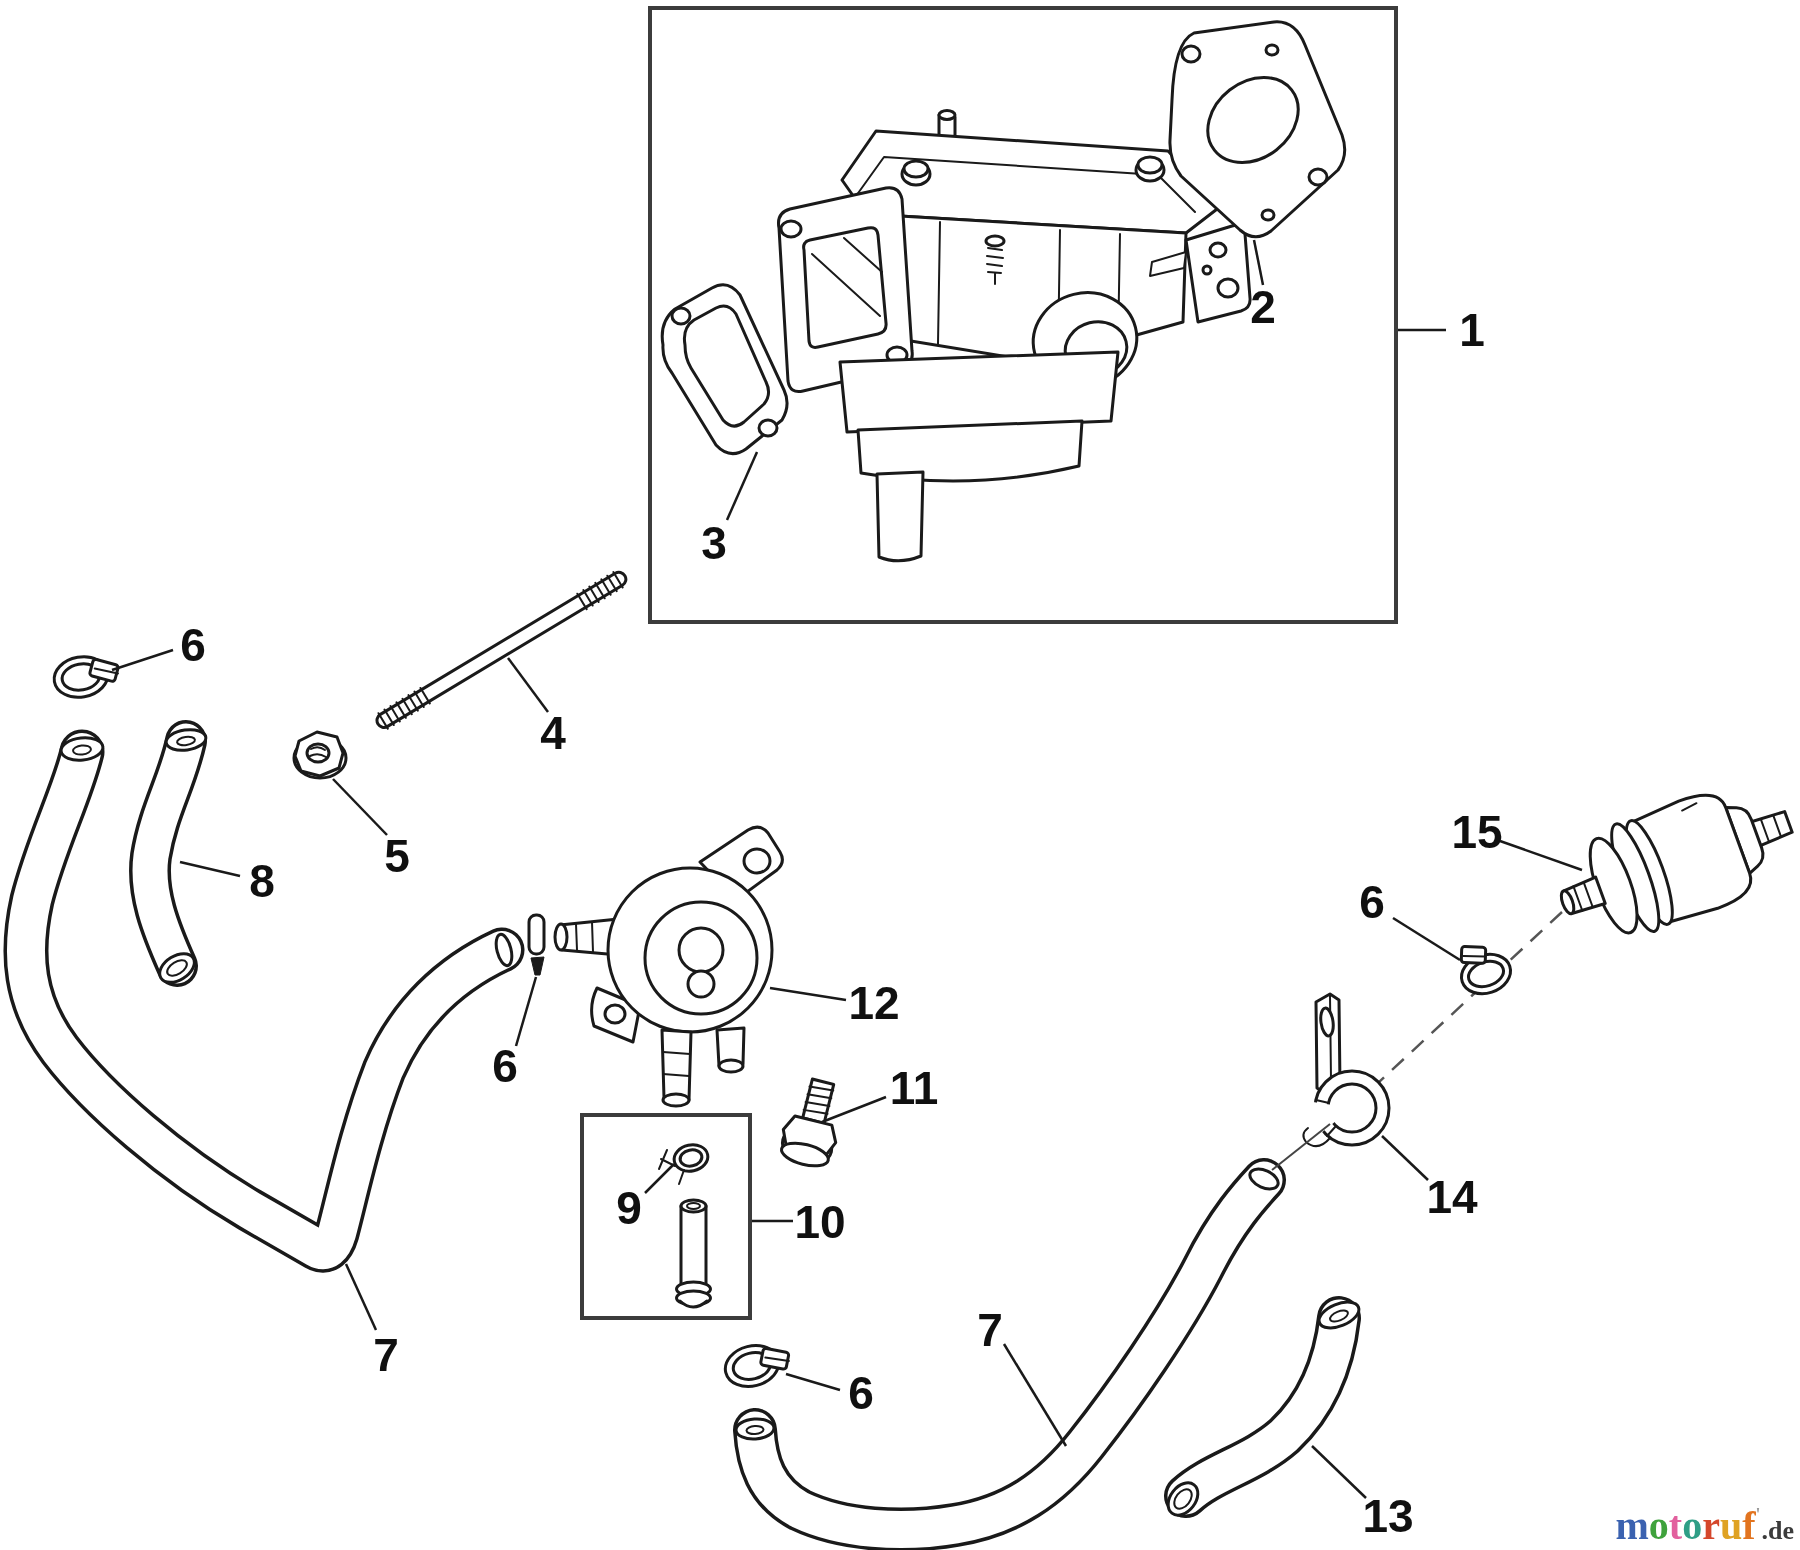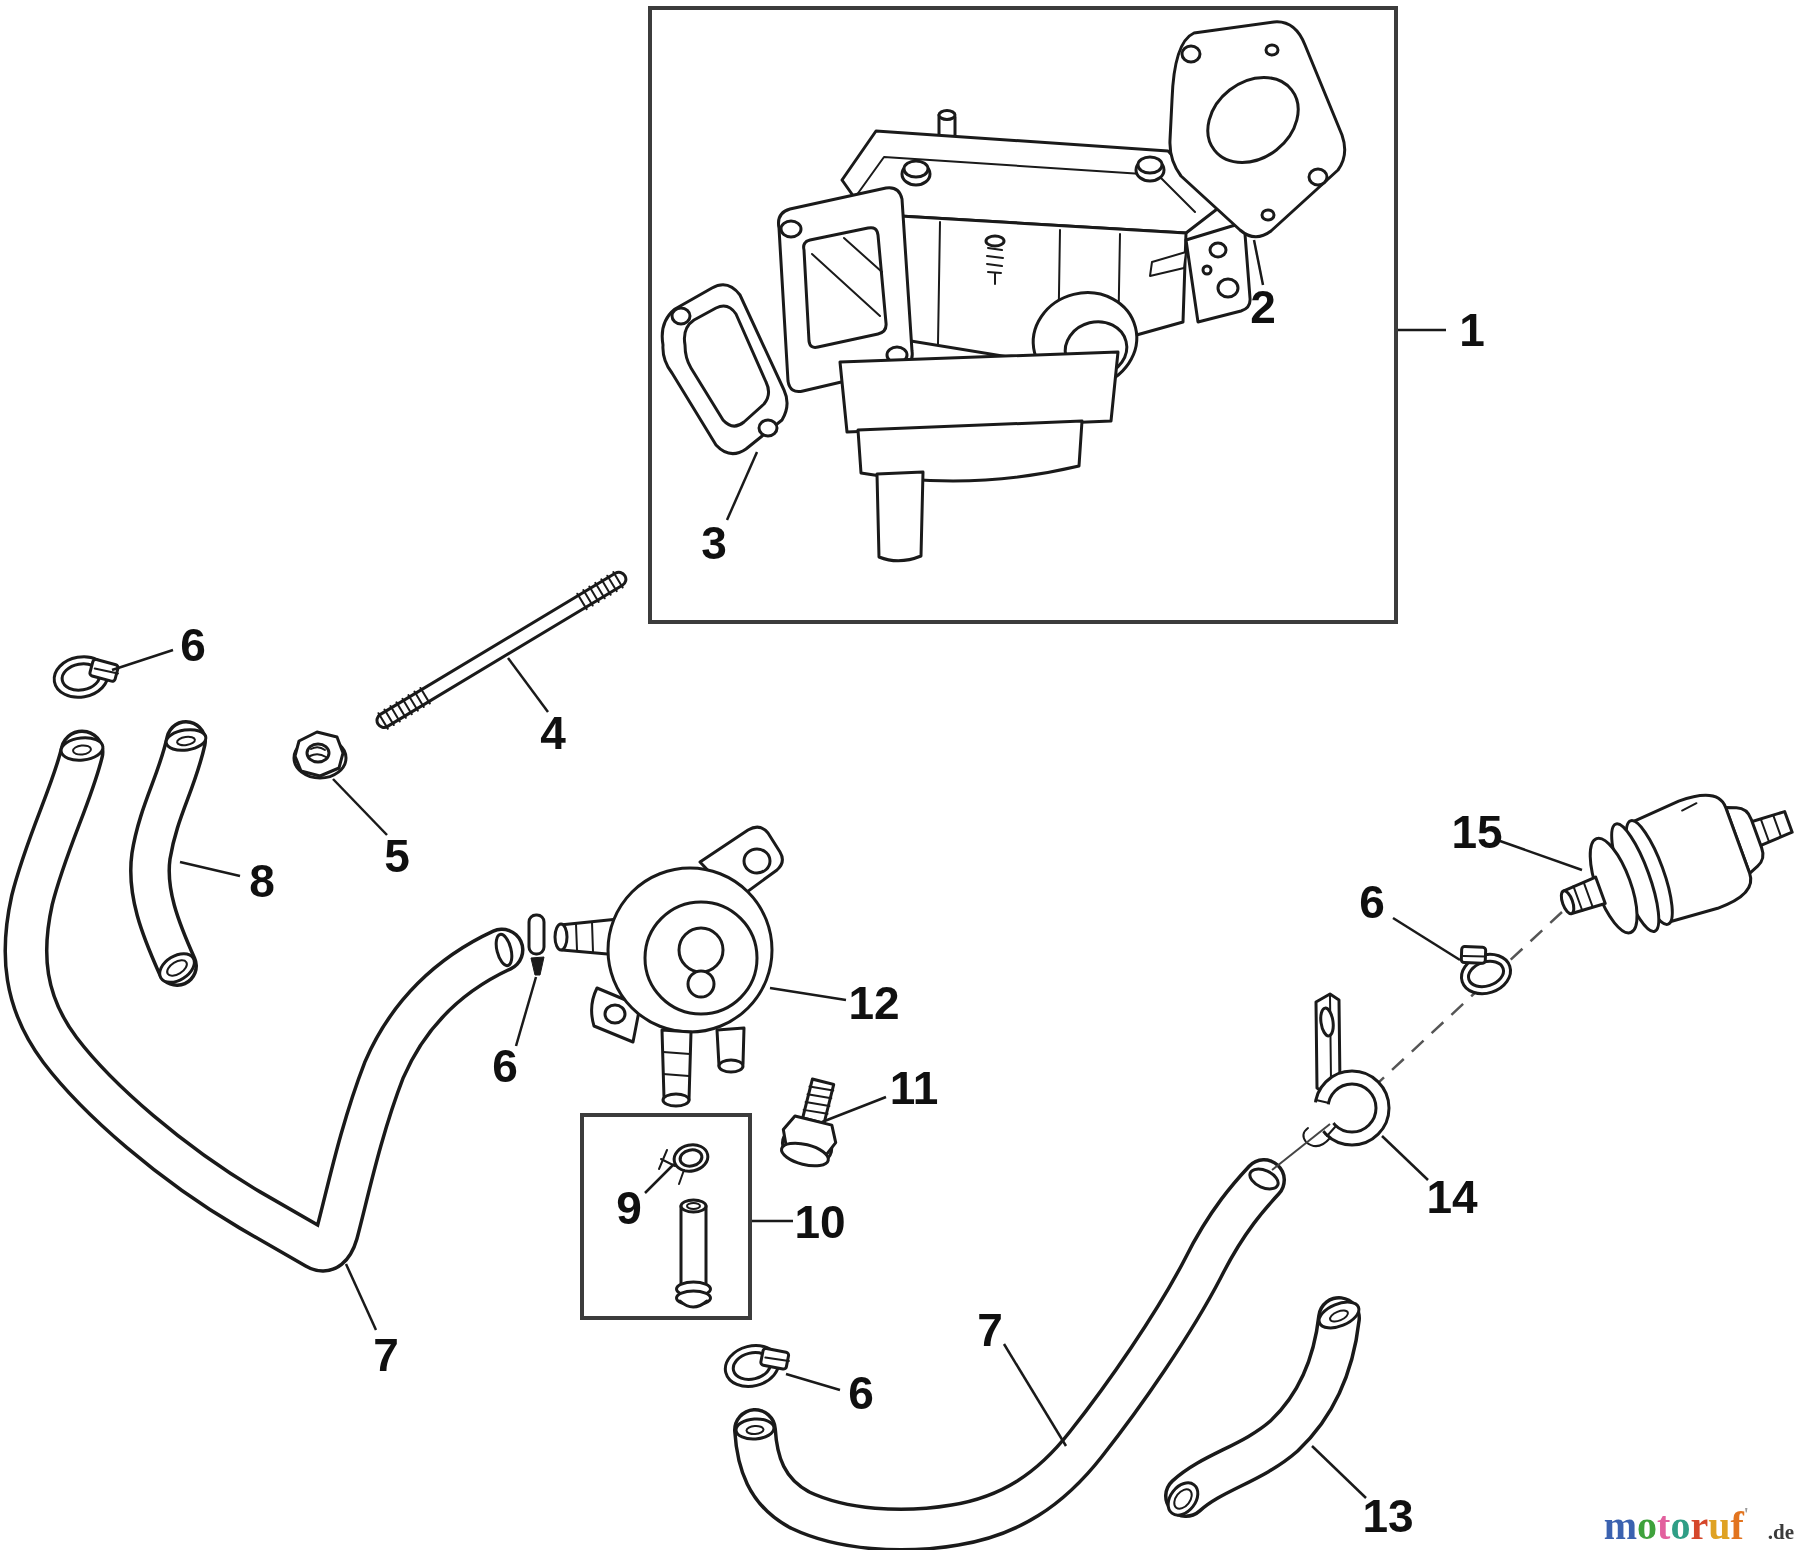--- a/index.html
+++ b/index.html
@@ -12,21 +12,21 @@
   .frame{fill:none;stroke:#3c3c3c;stroke-width:4;}
   .hose-casing{fill:none;stroke:#1a1a1a;stroke-linecap:round;stroke-linejoin:round;}
   .hose-core{fill:none;stroke:#ffffff;stroke-linecap:round;stroke-linejoin:round;}
   .leader{stroke:#1a1a1a;stroke-width:2.5;fill:none;}
   .dashed{stroke:#555;stroke-width:2.5;stroke-dasharray:16 11;fill:none;}
   .callout{font:700 46px "Liberation Sans",sans-serif;fill:#101010;text-anchor:middle;}
   #watermark{position:absolute;right:6px;bottom:4px;display:flex;align-items:baseline;
              font-family:"Liberation Serif",serif;font-weight:700;font-size:40px;letter-spacing:0px;}
   #watermark .ltr{line-height:1;}
   #watermark .apo{font-size:18px;color:#999;transform:translateY(-18px);}
-  #watermark .suffix{font-size:21px;margin-left:19px;}
+  #watermark .suffix{font-size:26px;margin-left:1px;}
 </style>
 </head>
 <body>
 
 <div id="stage">
 <svg id="diagram-svg" width="1800" height="1550" viewBox="0 0 1800 1550">
 
   <rect x="650" y="8" width="746" height="614" class="frame"></rect>
   <rect x="582" y="1115" width="168" height="203" class="frame"></rect>
 

